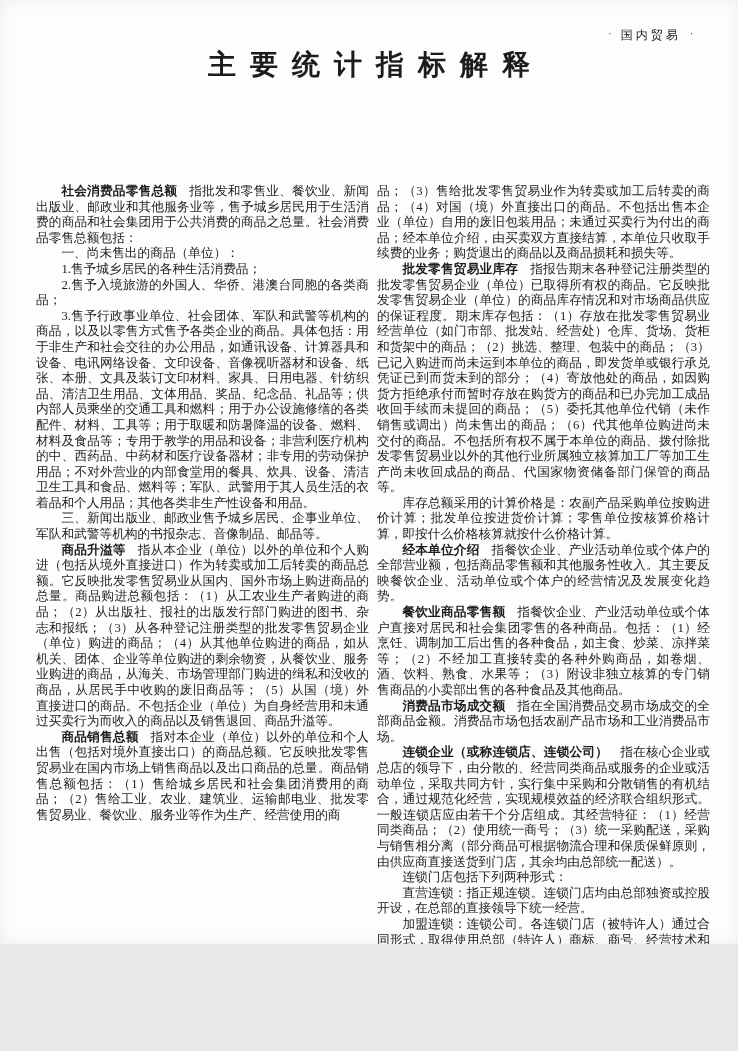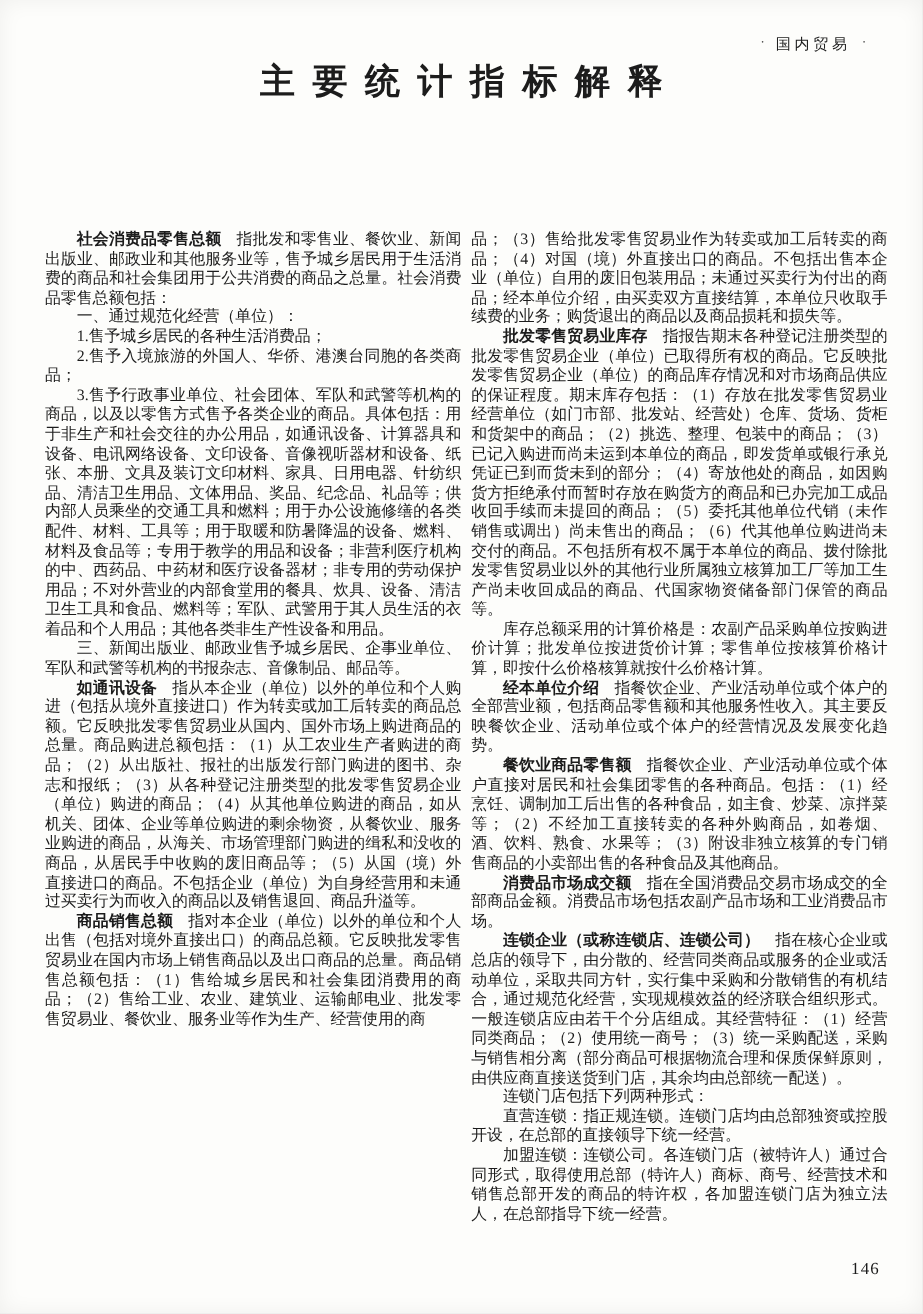--- a/index.html
+++ b/index.html
@@ -1,18 +1,18 @@
 <!DOCTYPE html>
 <html lang="zh"><head>
 <meta charset="utf-8">
 <style>
   html,body{margin:0;padding:0;background:#e8e8e6;}
   .page{
     position:relative;
-    width:738px;height:1051px;
+    width:738px;height:944px;
     margin:0 auto;
     background:#fdfdfb;
     color:#1c1c1c;
     font-family:"Liberation Serif","DejaVu Serif",serif;
     overflow:hidden;
     box-shadow:inset 0 0 18px rgba(0,0,0,.06);
   }
   .corner-tag{
     position:absolute;top:27px;right:36px;
     font-size:12px;letter-spacing:3px;
@@ -62,26 +62,26 @@
 
   <div class="corner-tag">
     <span class="dot">·</span><span>国内贸易</span><span class="dot">·</span>
   </div>
 
   <h1 class="page-title">主要统计指标解释</h1>
 
   <div class="columns">
     <div class="col">
         <p class="para"><b class="term">社会消费品零售总额</b><span>指批发和零售业、餐饮业、新闻出版业、邮政业和其他服务业等，售予城乡居民用于生活消费的商品和社会集团用于公共消费的商品之总量。社会消费品零售总额包括：</span></p>
-        <p class="para"><span>一、通过规范化经营（单位）：</span></p>
+        <p class="para"><span>一、尚未售出的商品（单位）：</span></p>
         <p class="para"><span>1.售予城乡居民的各种生活消费品；</span></p>
         <p class="para"><span>2.售予入境旅游的外国人、华侨、港澳台同胞的各类商品；</span></p>
         <p class="para"><span>3.售予行政事业单位、社会团体、军队和武警等机构的商品，以及以零售方式售予各类企业的商品。具体包括：用于非生产和社会交往的办公用品，如通讯设备、计算器具和设备、电讯网络设备、文印设备、音像视听器材和设备、纸张、本册、文具及装订文印材料、家具、日用电器、针纺织品、清洁卫生用品、文体用品、奖品、纪念品、礼品等；供内部人员乘坐的交通工具和燃料；用于办公设施修缮的各类配件、材料、工具等；用于取暖和防暑降温的设备、燃料、材料及食品等；专用于教学的用品和设备；非营利医疗机构的中、西药品、中药材和医疗设备器材；非专用的劳动保护用品；不对外营业的内部食堂用的餐具、炊具、设备、清洁卫生工具和食品、燃料等；军队、武警用于其人员生活的衣着品和个人用品；其他各类非生产性设备和用品。</span></p>
         <p class="para"><span>三、新闻出版业、邮政业售予城乡居民、企事业单位、军队和武警等机构的书报杂志、音像制品、邮品等。</span></p>
-        <p class="para"><b class="term">如通讯设备</b><span>指从本企业（单位）以外的单位和个人购进（包括从境外直接进口）作为转卖或加工后转卖的商品总额。它反映批发零售贸易业从国内、国外市场上购进商品的总量。商品购进总额包括：（1）从工农业生产者购进的商品；（2）从出版社、报社的出版发行部门购进的图书、杂志和报纸；（3）从各种登记注册类型的批发零售贸易企业（单位）购进的商品；（4）从其他单位购进的商品，如从机关、团体、企业等单位购进的剩余物资，从餐饮业、服务业购进的商品，从海关、市场管理部门购进的缉私和没收的商品，从居民手中收购的废旧商品等；（5）从国（境）外直接进口的商品。不包括企业（单位）为自身经营用和未通过买卖行为而收入的商品以及销售退回、商品升溢等。</span></p>
+        <p class="para"><b class="term">商品升溢等</b><span>指从本企业（单位）以外的单位和个人购进（包括从境外直接进口）作为转卖或加工后转卖的商品总额。它反映批发零售贸易业从国内、国外市场上购进商品的总量。商品购进总额包括：（1）从工农业生产者购进的商品；（2）从出版社、报社的出版发行部门购进的图书、杂志和报纸；（3）从各种登记注册类型的批发零售贸易企业（单位）购进的商品；（4）从其他单位购进的商品，如从机关、团体、企业等单位购进的剩余物资，从餐饮业、服务业购进的商品，从海关、市场管理部门购进的缉私和没收的商品，从居民手中收购的废旧商品等；（5）从国（境）外直接进口的商品。不包括企业（单位）为自身经营用和未通过买卖行为而收入的商品以及销售退回、商品升溢等。</span></p>
         <p class="para"><b class="term">商品销售总额</b><span>指对本企业（单位）以外的单位和个人出售（包括对境外直接出口）的商品总额。它反映批发零售贸易业在国内市场上销售商品以及出口商品的总量。商品销售总额包括：（1）售给城乡居民和社会集团消费用的商品；（2）售给工业、农业、建筑业、运输邮电业、批发零售贸易业、餐饮业、服务业等作为生产、经营使用的商</span></p>
       </div>
     <div class="col">
         <p class="para noindent"><span>品；（3）售给批发零售贸易业作为转卖或加工后转卖的商品；（4）对国（境）外直接出口的商品。不包括出售本企业（单位）自用的废旧包装用品；未通过买卖行为付出的商品；经本单位介绍，由买卖双方直接结算，本单位只收取手续费的业务；购货退出的商品以及商品损耗和损失等。</span></p>
         <p class="para"><b class="term">批发零售贸易业库存</b><span>指报告期末各种登记注册类型的批发零售贸易企业（单位）已取得所有权的商品。它反映批发零售贸易企业（单位）的商品库存情况和对市场商品供应的保证程度。期末库存包括：（1）存放在批发零售贸易业经营单位（如门市部、批发站、经营处）仓库、货场、货柜和货架中的商品；（2）挑选、整理、包装中的商品；（3）已记入购进而尚未运到本单位的商品，即发货单或银行承兑凭证已到而货未到的部分；（4）寄放他处的商品，如因购货方拒绝承付而暂时存放在购货方的商品和已办完加工成品收回手续而未提回的商品；（5）委托其他单位代销（未作销售或调出）尚未售出的商品；（6）代其他单位购进尚未交付的商品。不包括所有权不属于本单位的商品、拨付除批发零售贸易业以外的其他行业所属独立核算加工厂等加工生产尚未收回成品的商品、代国家物资储备部门保管的商品等。</span></p>
         <p class="para"><span>库存总额采用的计算价格是：农副产品采购单位按购进价计算；批发单位按进货价计算；零售单位按核算价格计算，即按什么价格核算就按什么价格计算。</span></p>
         <p class="para"><b class="term">经本单位介绍</b><span>指餐饮企业、产业活动单位或个体户的全部营业额，包括商品零售额和其他服务性收入。其主要反映餐饮企业、活动单位或个体户的经营情况及发展变化趋势。</span></p>
         <p class="para"><b class="term">餐饮业商品零售额</b><span>指餐饮企业、产业活动单位或个体户直接对居民和社会集团零售的各种商品。包括：（1）经烹饪、调制加工后出售的各种食品，如主食、炒菜、凉拌菜等；（2）不经加工直接转卖的各种外购商品，如卷烟、酒、饮料、熟食、水果等；（3）附设非独立核算的专门销售商品的小卖部出售的各种食品及其他商品。</span></p>
         <p class="para"><b class="term">消费品市场成交额</b><span>指在全国消费品交易市场成交的全部商品金额。消费品市场包括农副产品市场和工业消费品市场。</span></p>
         <p class="para"><b class="term">连锁企业（或称连锁店、连锁公司）</b><span>指在核心企业或总店的领导下，由分散的、经营同类商品或服务的企业或活动单位，采取共同方针，实行集中采购和分散销售的有机结合，通过规范化经营，实现规模效益的经济联合组织形式。一般连锁店应由若干个分店组成。其经营特征：（1）经营同类商品；（2）使用统一商号；（3）统一采购配送，采购与销售相分离（部分商品可根据物流合理和保质保鲜原则，由供应商直接送货到门店，其余均由总部统一配送）。</span></p>

